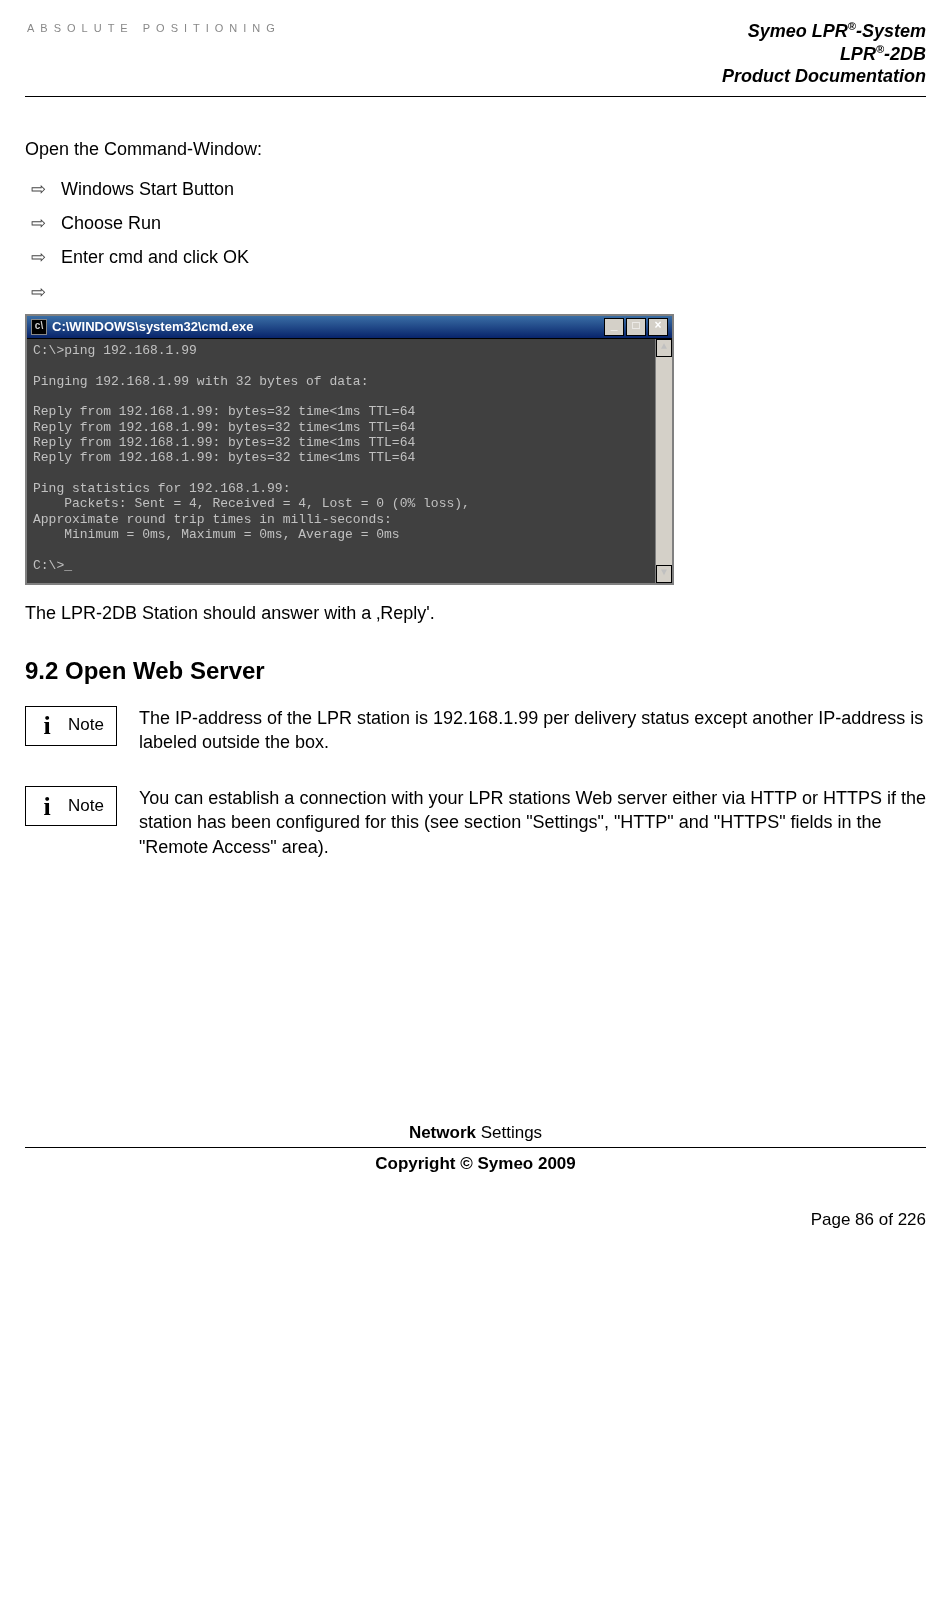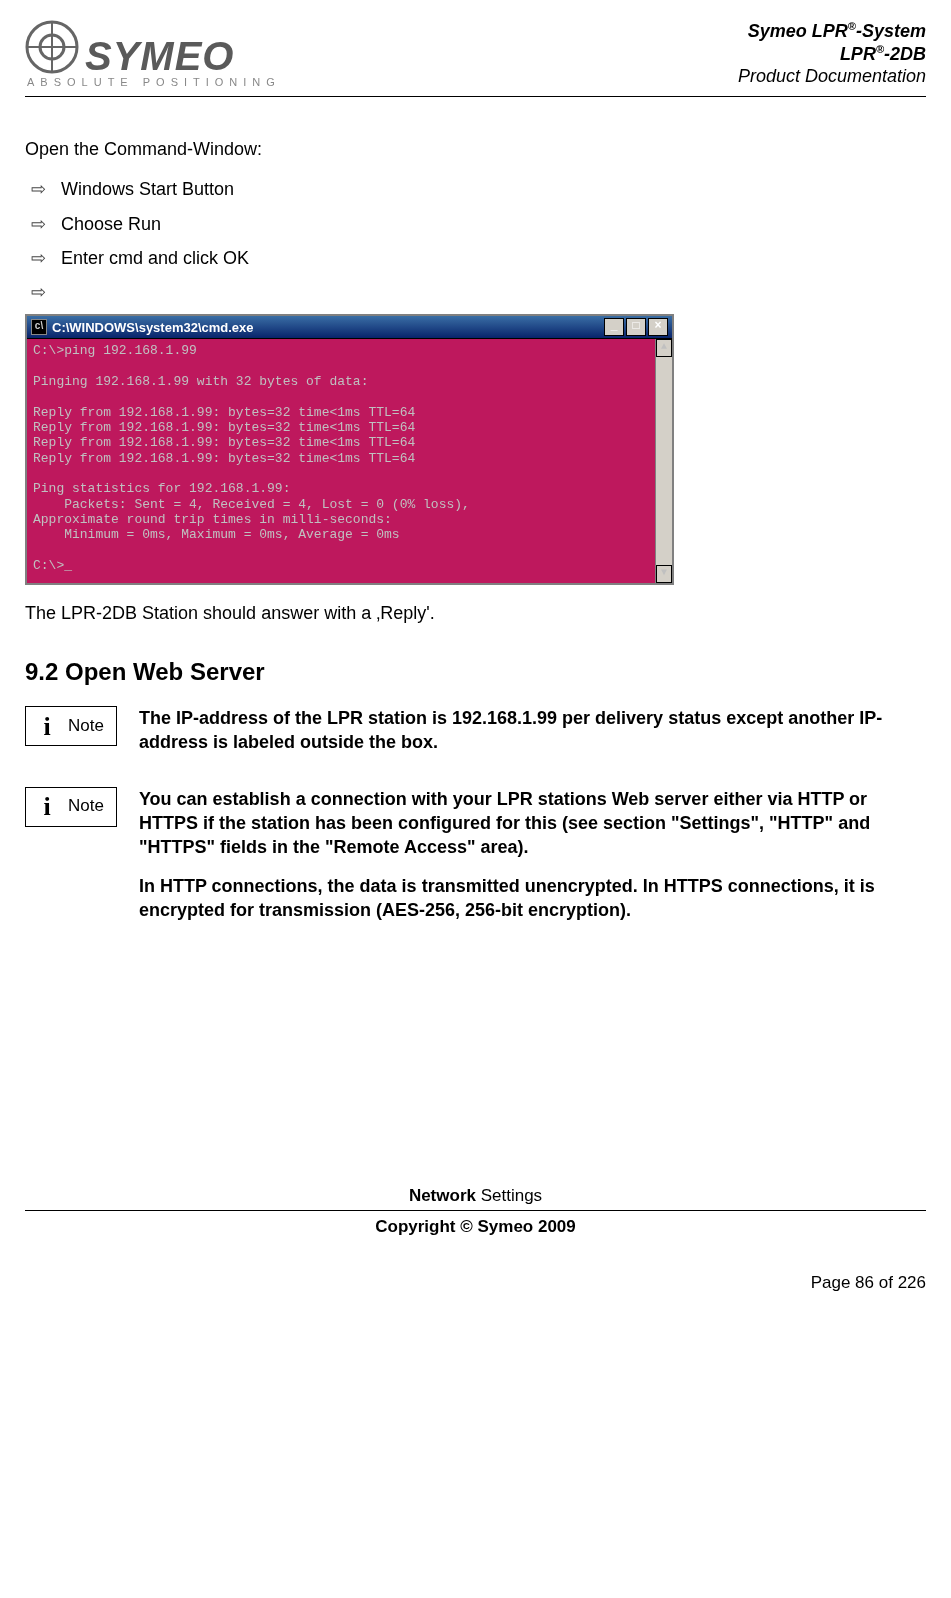--- a/index.html
+++ b/index.html
@@ -77,21 +77,21 @@
     width:14px;height:14px;background:#000;border:1px solid #888;display:inline-block;
     font-size:10px;color:#ccc;line-height:12px;text-align:center;
   }
   .cmd-btns { display:flex; gap:2px; }
   .cmd-btn {
     width:18px;height:16px;background:#d4d0c8;border:1px solid #000;
     font-size:12px;line-height:12px;text-align:center;font-weight:bold;
     font-family: Tahoma, Arial, sans-serif;
   }
   .cmd-body {
-    background:#be185d;color:#c0c0c0;
+    background:#404040;color:#c0c0c0;
     font-family: "Courier New", monospace;
     font-size:13px;
     padding:4px 6px 10px 6px;
     white-space:pre;
     line-height:1.18;
     position:relative;
   }
   .cmd-scroll {
     position:absolute; right:0; top:0; bottom:0; width:16px;
     background:#d4d0c8; border-left:1px solid #808080;
@@ -110,59 +110,48 @@
     border:1.5px solid #000; padding:4px 12px;
     display:flex; align-items:center; gap:12px;
     flex:none;
     height:30px;
   }
   .note-i {
     font-family: Georgia, serif; font-weight:bold; font-size:26px;
     width:18px; text-align:center;
   }
   .note-label { font-size:17px; }
-  .note-text { flex:1;font-weight:bold; }
+  .note-text { flex:1; }
   .note-text p { margin:0 0 14px 0; }
   .footer {
     position: relative;
     margin-top: 250px;
   }
   .footer-line1 {
     text-align:center; border-bottom:1.5px solid #000; padding-bottom:4px; font-size:17px;
   }
   .footer-line1 b { font-weight:bold; }
   .footer-copy { font-weight:bold; margin-top:6px; font-size:17px;text-align:center; }
   .footer-page { text-align:right; margin-top:36px; font-size:17px; }
 </style>
 </head>
 <body>
 
 <div class="header">
   <div class="logo-block">
-    <div class="logo-row">
-      <div class="logo-circle">
-        <svg viewBox="0 0 54 54" width="54" height="54">
-          <circle cx="27" cy="27" r="25" fill="none" stroke="#666" stroke-width="3"></circle>
-          <circle cx="27" cy="27" r="12" fill="none" stroke="#666" stroke-width="3"></circle>
-          <line x1="2" y1="27" x2="52" y2="27" stroke="#666" stroke-width="2"></line>
-          <line x1="27" y1="2" x2="27" y2="52" stroke="#666" stroke-width="2"></line>
-        </svg>
-      </div>
-      <div class="logo-text">SYMEO</div>
-    </div>
     <div class="logo-tag">ABSOLUTE POSITIONING</div>
   </div>
   <div class="doc-title">
     <div>
       <span>Symeo LPR</span><sup>®</sup><span>-System</span>
     </div>
     <div>
       <span>LPR</span><sup>®</sup><span>-2DB</span>
     </div>
-    <div style="font-weight:normal;">Product Documentation</div>
+    <div style="font-weight:bold;">Product Documentation</div>
   </div>
 </div>
 
 <div class="content">
 
   <div class="para">Open the Command-Window:</div>
 
   <div class="bullet-list">
     <div class="bullet-item">
       <span class="bullet-marker">⇨</span>
@@ -226,21 +215,20 @@
     </div>
   </div>
 
   <div class="note-row">
     <div class="note-badge">
       <span class="note-i">i</span>
       <span class="note-label">Note</span>
     </div>
     <div class="note-text">
       <p>You can establish a connection with your LPR stations Web server either via HTTP or HTTPS if the station has been configured for this (see section "Settings", "HTTP" and "HTTPS" fields in the "Remote Access" area).</p>
-      <p>In HTTP connections, the data is transmitted unencrypted. In HTTPS connections, it is encrypted for transmission (AES-256, 256-bit encryption).</p>
     </div>
   </div>
 
 </div>
 
 <div class="footer">
   <div class="footer-line1">
     <b>Network</b><span> Settings</span>
   </div>
   <div class="footer-copy">Copyright © Symeo 2009</div>

